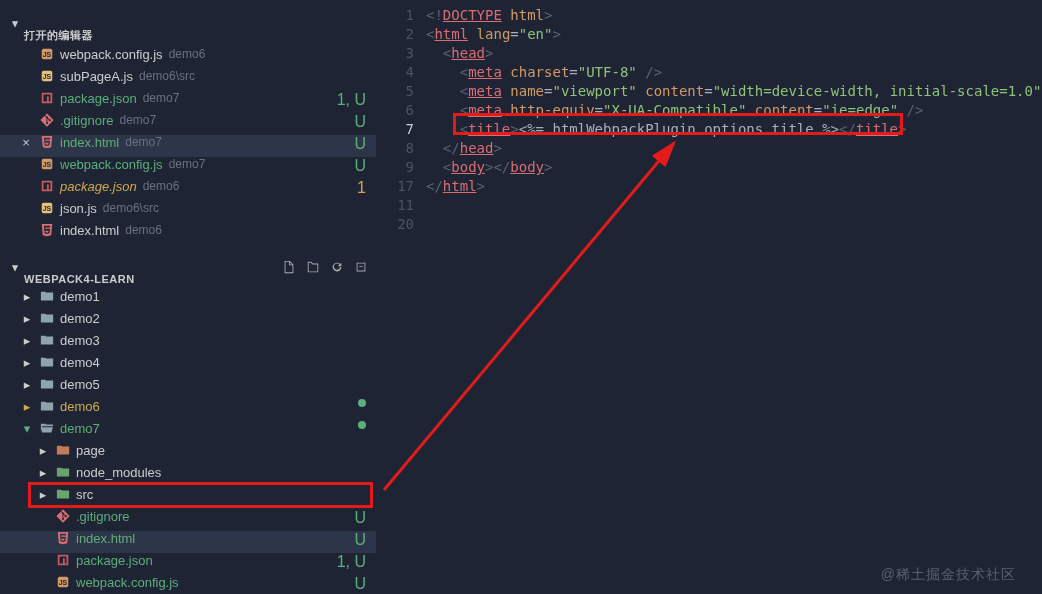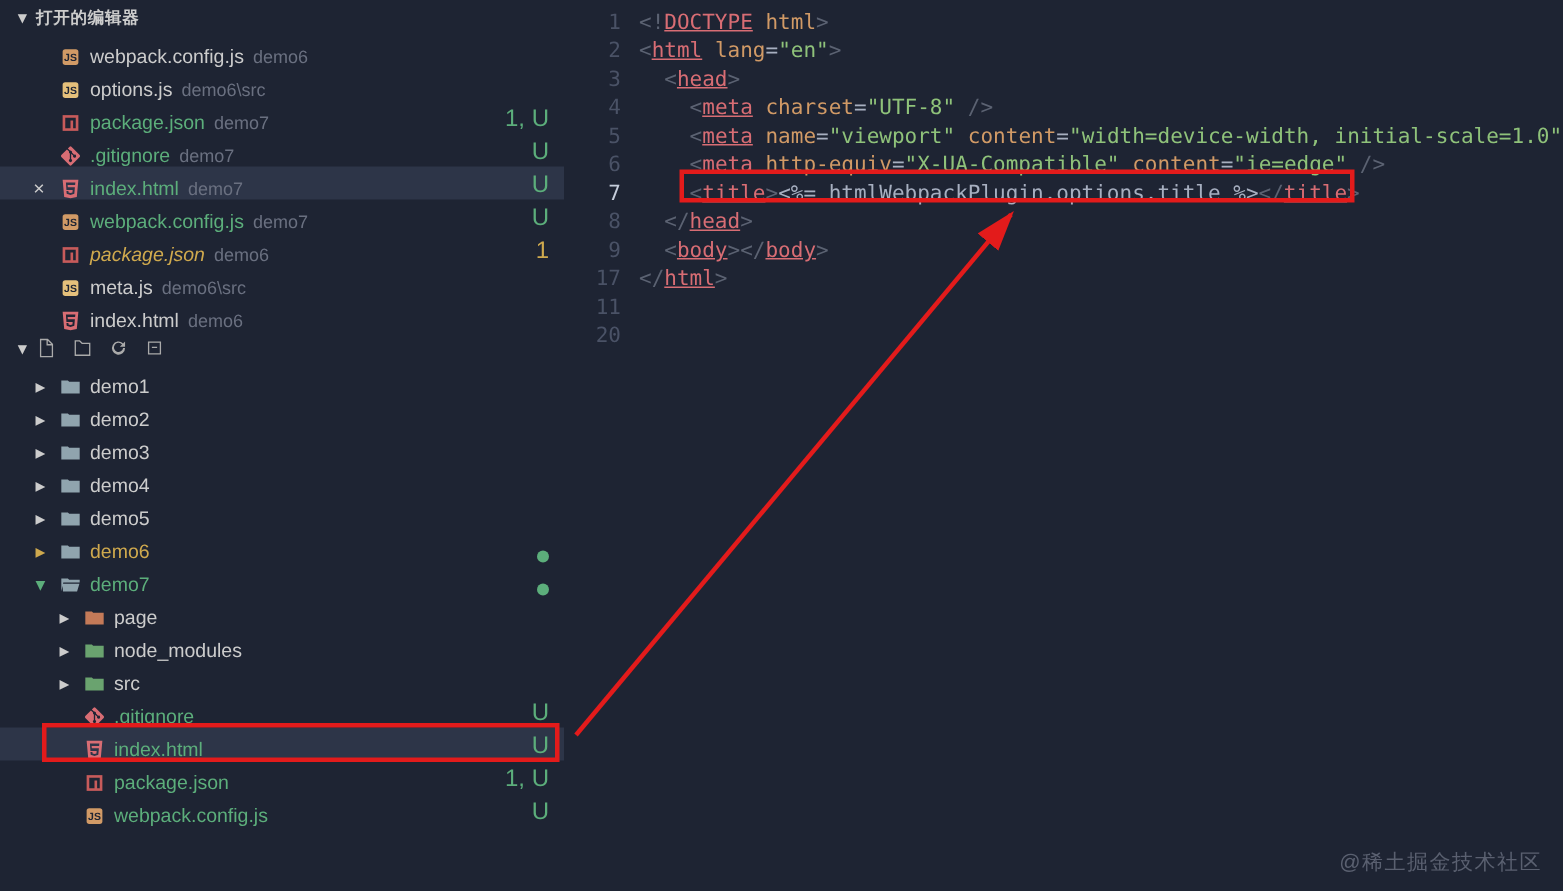--- a/index.html
+++ b/index.html
@@ -1,24 +1,24 @@
 <!DOCTYPE html>
 <html><head>
 <meta charset="utf-8">
 <style>
 * { margin:0; padding:0; box-sizing:border-box; }
 body { font-family:"Segoe UI",Arial,sans-serif; background:#1e2433; color:#ccc; width:1042px; height:594px; overflow:hidden; position:relative; }
 .app { display:flex; height:100%; }
 .sidebar { width:376px; background:#1e2433; display:flex; flex-direction:column; font-size:13px; }
 .section-header { display:flex; align-items:center; padding:4px 8px; color:#ccc; font-weight:600; font-size:11px; }
 .section-header .chev { width:14px; display:inline-flex; justify-content:center; margin-right:2px; }
-.section-header .title { flex:1; letter-spacing:.5px; }
+.section-header .title { flex:1; letter-spacing:.5px;margin-top:24px; }
 .section-header .actions { display:flex; gap:10px; color:#aaa; }
 .tree { list-style:none; }
-.row { display:flex; align-items:flex-end; height:22px; padding-right:10px; color:#ccc; cursor:pointer; position:relative; }
+.row { display:flex; align-items:flex-start; height:22px; padding-right:10px; color:#ccc; cursor:pointer; position:relative; }
 .row.mod { color:#cfa94e; }
 .row.unt { color:#5cae7b; }
 .row.active { background:#2d3548; }
 .indent { display:inline-block; }
 .icw { width:18px; display:inline-flex; justify-content:center; margin-right:2px; }
 .icfile { width:18px; display:inline-flex; justify-content:center; margin-right:4px; }
 .label { flex:0 1 auto; white-space:nowrap; }
 .sub { color:#6a7080; margin-left:6px; font-size:12px; }
 .status { margin-left:auto; font-size:16px; }
 .close { width:16px; color:#ccc; margin-right:4px; display:inline-flex; justify-content:center; }
@@ -28,21 +28,21 @@
 .gutter div { padding-right:12px; }
 .gutter .cur { color:#c5cddb; }
 .code { position:absolute; left:50px; top:0; padding-top:6px; line-height:19px; white-space:pre; }
 .t-gray { color:#5b6272; }
 .t-red { color:#d86d74;text-decoration:underline; }
 .t-green { color:#8fc27a; }
 .t-orange { color:#d19a66; }
 .t-default { color:#a7afc0; }
 .hl-box { position:absolute; border:3px solid #e31b1b; pointer-events:none; }
 .arrow { position:absolute; pointer-events:none; }
-.watermark { position:absolute; right:14px; bottom:10px; color:#5a6070; font-size:14px; letter-spacing:1px; }
+.watermark { position:absolute; right:26px; bottom:10px; color:#5a6070; font-size:14px; letter-spacing:1px; }
 svg { display:block; }
 </style>
 </head>
 <body>
 
 <div class="app">
   <div class="sidebar">
 
     <div class="section-header">
       <span class="chev">▾</span>
@@ -63,21 +63,21 @@
         </li>
         <li class="row ">
           <span class="indent" style="width:18px"></span>
           <span class="close"></span>
           <span class="icfile">
             <svg width="14" height="14" viewBox="0 0 16 16">
               <rect x="2" y="2" width="12" height="12" rx="2" fill="#e5c07b"></rect>
               <text x="8" y="11" font-size="8" text-anchor="middle" fill="#1e2433" font-weight="bold">JS</text>
             </svg>
           </span>
-          <span class="label">options.js</span>
+          <span class="label">subPageA.js</span>
           <span class="sub">demo6\src</span>
         </li>
         <li class="row unt">
           <span class="indent" style="width:18px"></span>
           <span class="close"></span>
           <span class="icfile">
             <svg width="14" height="14" viewBox="0 0 16 16">
               <rect x="2" y="2" width="12" height="12" fill="#c75b5b"></rect>
               <path fill="#1e2433" d="M4 4h8v8h-2V6H8v6H4V4z"></path>
             </svg>
@@ -138,38 +138,39 @@
         </li>
         <li class="row ">
           <span class="indent" style="width:18px"></span>
           <span class="close"></span>
           <span class="icfile">
             <svg width="14" height="14" viewBox="0 0 16 16">
               <rect x="2" y="2" width="12" height="12" rx="2" fill="#e5c07b"></rect>
               <text x="8" y="11" font-size="8" text-anchor="middle" fill="#1e2433" font-weight="bold">JS</text>
             </svg>
           </span>
-          <span class="label">meta.js</span>
+          <span class="label">json.js</span>
           <span class="sub">demo6\src</span>
         </li>
         <li class="row ">
           <span class="indent" style="width:18px"></span>
           <span class="close"></span>
           <span class="icfile">
             <svg width="14" height="14" viewBox="0 0 16 16">
               <path fill="#d86d74" d="M2 1l1.2 13L8 15l4.8-1L14 1H2zm9.5 4H5.8l.15 1.7h5.4l-.45 5-2.9.8-2.9-.8-.2-2.2h1.5l.1 1.1 1.5.4 1.5-.4.15-1.8H4.9L4.5 3h7.2l-.2 2z"></path>
             </svg>
           </span>
           <span class="label">index.html</span>
           <span class="sub">demo6</span>
         </li>
       </ul>
 
     <div class="section-header">
       <span class="chev">▾</span>
+      <span class="title">WEBPACK4-LEARN</span>
       <span class="actions">
         <span>
             <svg width="14" height="14" viewBox="0 0 16 16">
               <path fill="currentColor" d="M9 1H3v14h10V5L9 1zm0 1.5L11.5 5H9V2.5zM4 14V2h4v4h4v8H4z"></path>
             </svg>
           </span>
         <span>
             <svg width="14" height="14" viewBox="0 0 16 16">
               <path fill="currentColor" d="M14 4H8L6 2H2v12h12V4zm-1 9H3V3h2.5l2 2H13v8z"></path>
             </svg>

